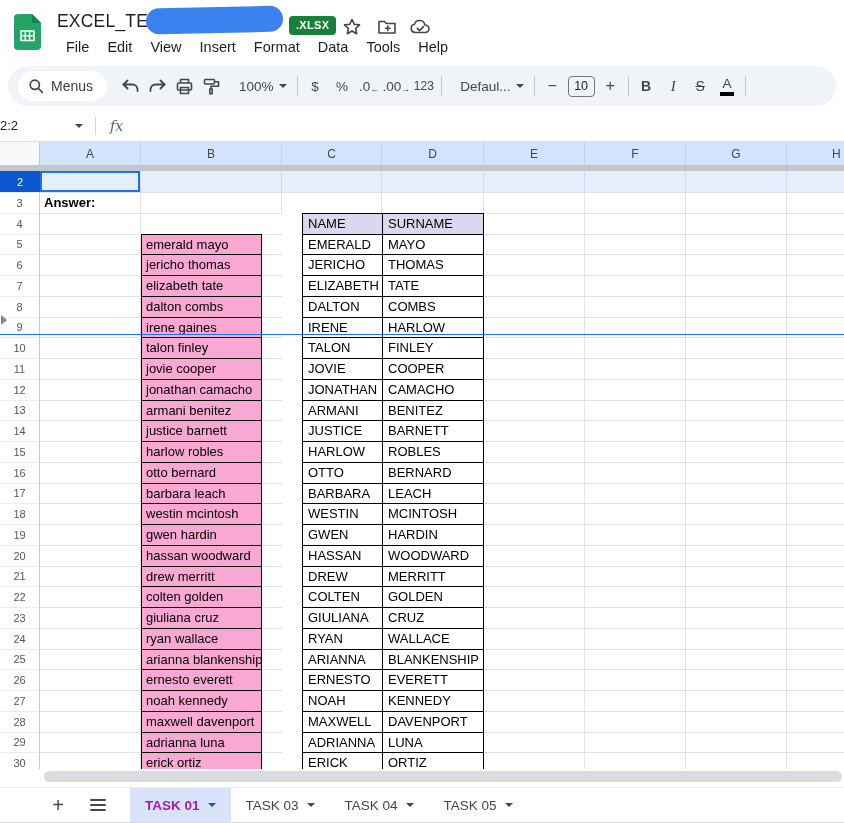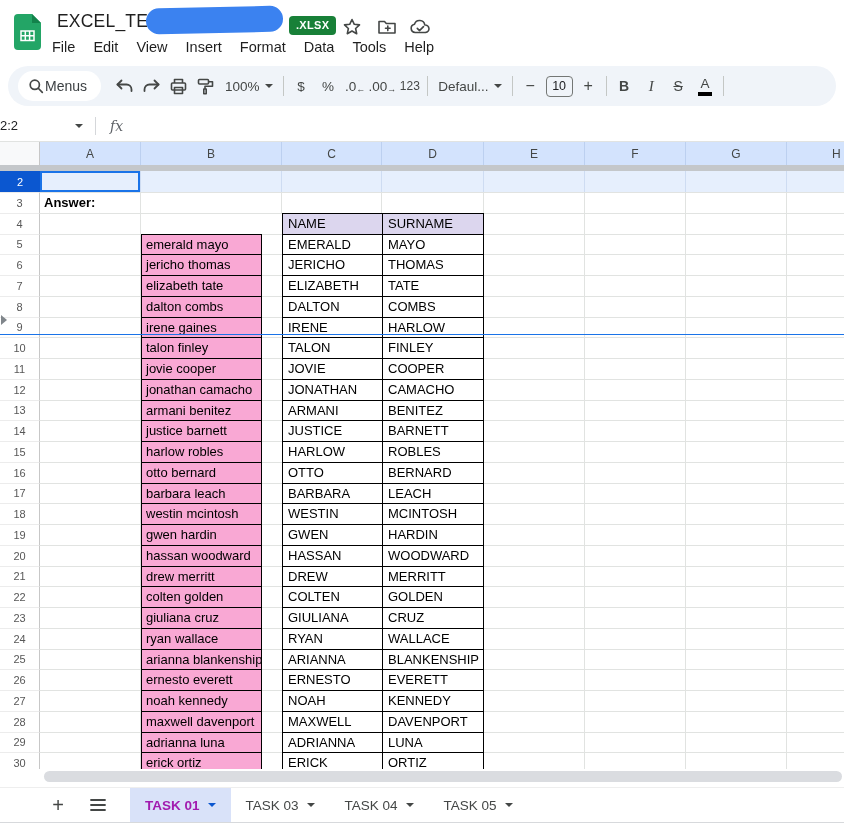--- a/index.html
+++ b/index.html
@@ -10,35 +10,35 @@
   
   #titlebar { position:absolute; top:0; left:0; width:844px; height:62px; background:#fff; }
   #logo { position:absolute; left:14px; top:14px; }
   #doc-title { position:absolute; left:57px; top:11px; font-size:17.5px; color:#1f1f1f; letter-spacing:.2px; }
   #redaction { position:absolute; left:146px; top:7px; width:137px; height:26px; background:#3b82f0;
     border-radius:13px; transform:rotate(-1.2deg); }
   #badge { position:absolute; left:289px; top:16px; background:#188038; color:#fff; font-size:11px;
     font-weight:700; padding:3px 7px 4px; border-radius:4px; letter-spacing:.3px; }
   .tb-icon { position:absolute; top:17px; color:#444746; }
   #star-i { left:342px; } #folder-i { left:377px; } #cloud-i { left:409px; }
-  #menu-row { position:absolute; left:43px; top:37px; display:flex;text-align:right; }
+  #menu-row { position:absolute; left:57px; top:37px; display:flex;text-align:right; }
   .menu-item { font-size:14.5px; color:#1f1f1f; padding:2px 9px; border-radius:6px; cursor:default; }
 
   
   #toolbar { position:absolute; top:66px; left:8px; width:828px; height:40px; background:#f0f4f9;
     border-radius:22px; display:flex; align-items:center; padding:0 6px; }
-  #menus-pill { display:flex; align-items:center; gap:1px; background:#fff; border-radius:16px;
+  #menus-pill { display:flex; align-items:center; gap:7px; background:#fff; border-radius:16px;
     height:30px; padding:0 14px 0 10px; margin-left:4px; color:#3c4043; font-size:14px; }
   .ti { display:flex; align-items:center; justify-content:center; min-width:27px; height:28px;
     color:#444746; font-size:13.5px; border-radius:4px; }
   .ti.txt { font-weight:500; }
   .sep { width:1px; height:20px; background:#c4c7c5; margin:0 4px; }
   .caret { width:0; height:0; border-left:4px solid transparent; border-right:4px solid transparent;
     border-top:4.5px solid #444746; display:inline-block; margin-left:5px; }
-  #zoom-ctl,#font-ctl { display:flex; align-items:center; padding:0 6px; color:#444746; font-size:13.5px; font-weight:500;}
+  #zoom-ctl,#font-ctl { display:flex; align-items:center; padding:0 6px; color:#444746; font-size:13.5px; font-weight:500;margin-left:8px;}
   .dec { position:relative; font-weight:500; }
   .dec .arr { font-size:9px; position:relative; top:3px; }
   #font-size-box { width:27px; height:21px; border:1px solid #747775; border-radius:4px; display:flex;
     align-items:center; justify-content:center; font-size:12.5px; color:#202124; background:#f0f4f9; margin:0 2px; }
   #bold-btn { font-weight:700; font-size:14px; }
   #italic-btn { font-style:italic; font-family:"Liberation Serif",serif; font-size:15px; }
   #strike-btn { text-decoration:line-through; font-weight:500; font-size:14px; }
   #color-btn { flex-direction:column; gap:1px; font-weight:500; font-size:13.5px; }
   #color-btn .bar { width:14px; height:4px; background:#000; }
 
@@ -73,21 +73,21 @@
   .brow .rn { color:#575757; font-size:11px; display:flex; align-items:center; justify-content:center;
     border-right:1px solid #c7c7c7; border-top:1px solid #ececec; background:#fff; }
   .brow .ca { border-top:1px solid #e1e3e1; border-right:1px solid #e1e3e1; padding:2px 0 0 4px; }
   .brow .ca.bold { font-weight:700; }
   .brow .cb { border-top:1px solid #e1e3e1; }
   .brow .cb.purple { background:#f9a8d4; border:1px solid #000; border-bottom:none; padding:2px 0 0 4px; }
   .brow .cgap { border-top:1px solid #e1e3e1; }
   .brow .cgap.gl { border-right:1px solid #e1e3e1; }
   .brow .cc, .brow .cd { border-top:1px solid #e1e3e1; padding:2px 0 0 5px; }
   .brow .cc.plain, .brow .cd.plain { border-right:1px solid #e1e3e1; }
-  .brow .cc.bordered { border:1px solid #000; border-bottom:none; border-right:none; }
+  .brow .cc.bordered { border:1px solid #000; border-bottom:none; border-right:none;margin-left:20px; }
   .brow .cd.bordered { border:1px solid #000; border-bottom:none; }
   .brow .lav { background:#dcd6ee; }
   .brow .ce { border-top:1px solid #e1e3e1; border-right:1px solid #e1e3e1; }
   .brow .ch8 { border-top:1px solid #e1e3e1; }
 
   
   #hscroll { position:absolute; top:770px; left:0; width:844px; height:14px; background:#fff; }
   #hscroll .thumb { position:absolute; left:44px; top:1px; width:798px; height:11px; background:#dadce0; border-radius:6px; }
 
   

